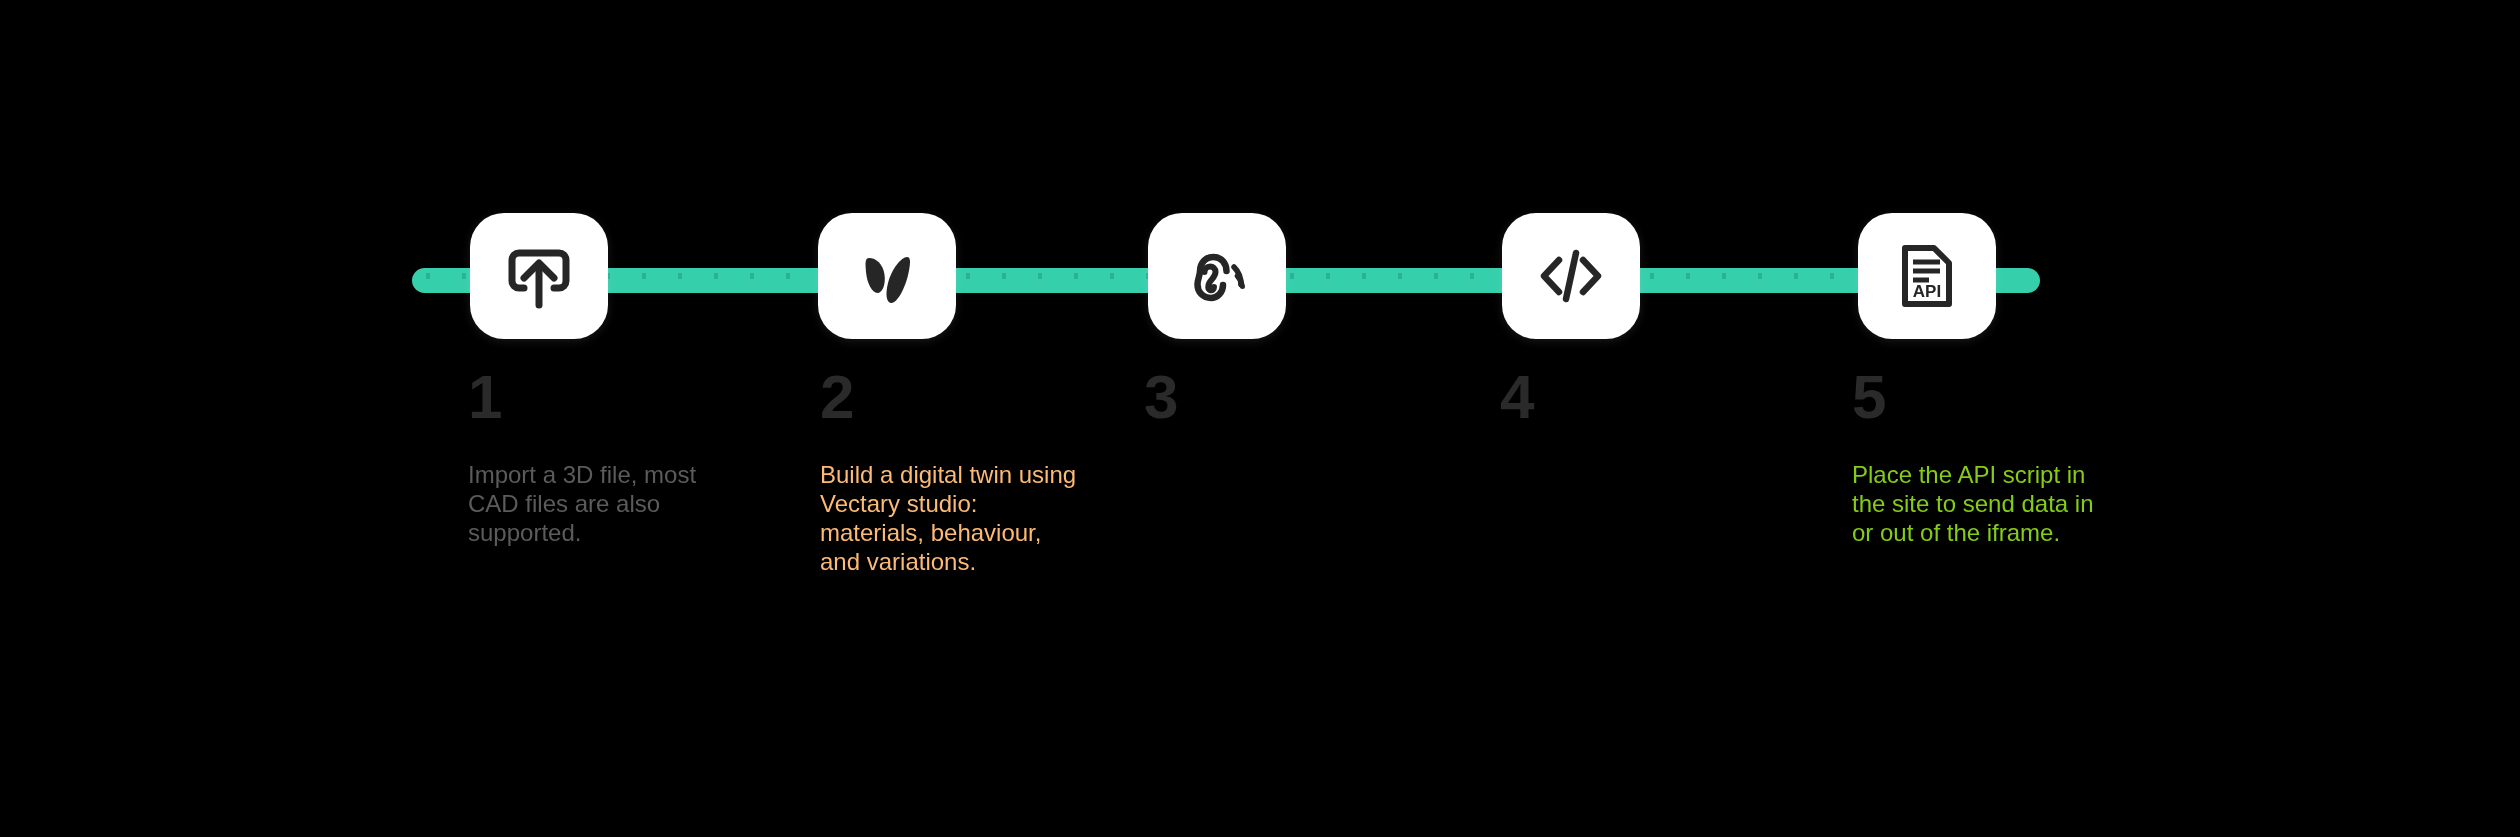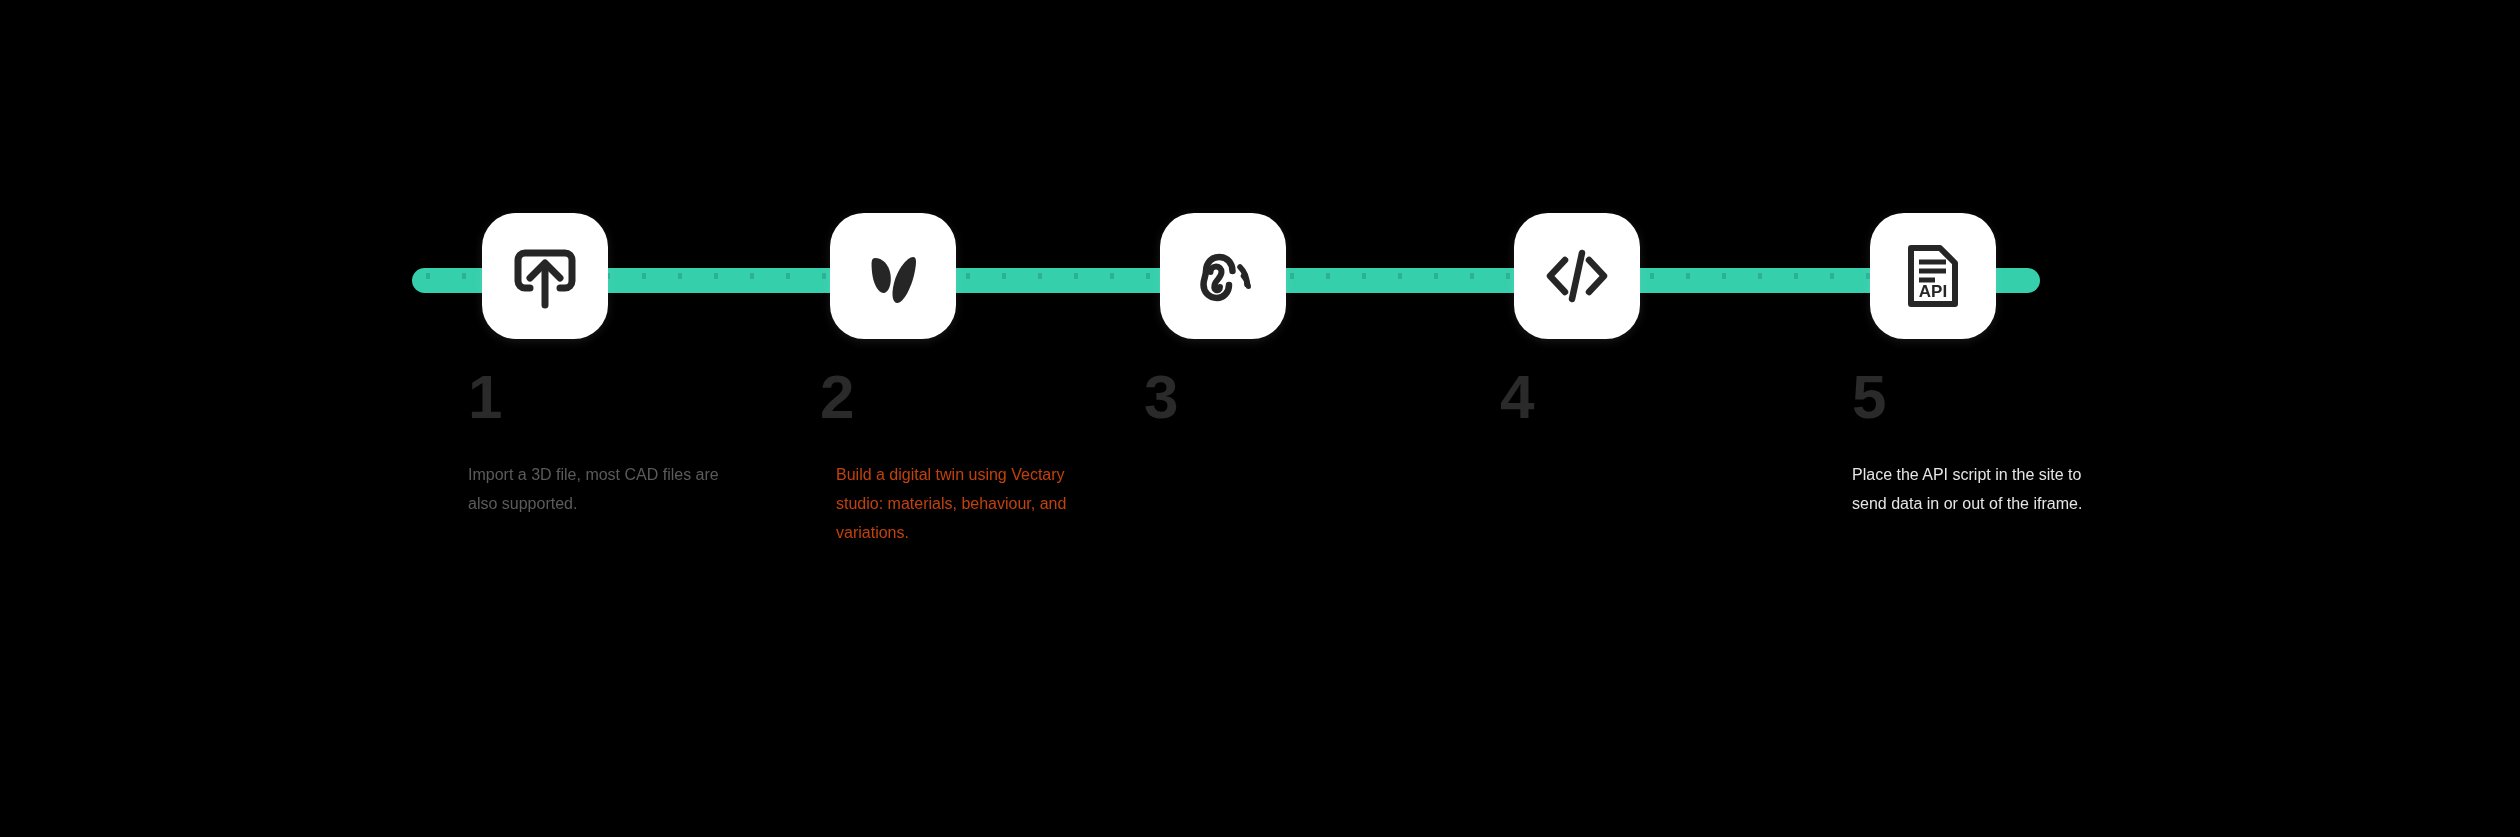--- a/index.html
+++ b/index.html
@@ -56,50 +56,49 @@
     position: absolute;
     top: 0;
     width: 330px;
     height: 837px;
   }
 
   .tile {
     position: absolute;
     top: 213px;
     left: 0;
-    width: 126px;
+    width: 138px;
     height: 126px;
     background: #ffffff;
     border-radius: 34px;
     box-shadow: 0 2px 10px rgba(255,255,255,0.10);
     z-index: 3;
     display: flex;
     align-items: center;
     justify-content: center;
-    margin-left: 12px;
   }
   .tile svg { display: block; }
 
   .num {
     position: absolute;
     top: 366px;
     left: 0;
     font-size: 62px;
     font-weight: bold;
     line-height: 1;
     color: #2a2a2a;
     letter-spacing: -1px;
   }
 
   .desc {
     position: absolute;
     top: 460px;
     left: 0;
     width: 262px;
-    font-size: 16px;
+    font-size: 24px;
     line-height: 29px;
     color: #5b5b5b;
     white-space: pre-line;
   }
 
   
   #step-1 { left: 470px; }
   #step-2 { left: 818px; }
   #step-3 { left: 1148px; }
   #step-4 { left: 1502px; }
@@ -182,21 +181,21 @@
   <div class="step" id="step-2">
     <div class="tile">
       <span>
         <svg width="70" height="70" viewBox="0 0 70 70" fill="none">
           <path d="M17 17C24 17 31 23 32.5 33.5C34 44 30 52 25.5 52C20 52 15 42 14 31C13.2 22 13 17 17 17Z" fill="#262626"></path>
           <path d="M55 16C59 16 58.5 22 56.5 32C53.5 47 45 62 39.5 62C34.5 62 33 54 36 42C39.5 28 49.5 16 55 16Z" fill="#262626"></path>
         </svg>
       </span>
     </div>
     <div class="num" style="color: rgb(42, 42, 42);">2</div>
-    <div class="desc" style="color: #c2410c; margin-left: 16px;">Build a digital twin using Vectary studio: materials, behaviour, and variations.</div>
+    <div class="desc" style="color: #fdba74;">Build a digital twin using Vectary studio: materials, behaviour, and variations.</div>
   </div>
 
   <div class="step" id="step-3">
     <div class="tile">
       <span>
         <svg width="76" height="70" viewBox="0 0 76 70" fill="none">
           <path d="M44 44C44 51.5 38.5 57 32 57C24 57 18.5 51 18.5 43.5C18.5 38 21 35 21 30C21 22 26.5 16 34.5 16C42 16 47.5 22 47.5 30" stroke="#262626" stroke-width="6.5" stroke-linecap="round"></path>
           <path d="M35 46C35 48.5 33 50 31 49C29 48 28.5 45 30.5 41.5C33 37.5 36.5 35.5 36.5 31C36.5 27.5 34 25.5 31 25.5C28 25.5 25.5 28 25.5 31" stroke="#262626" stroke-width="6" stroke-linecap="round"></path>
           <path d="M55 26C59.5 30.5 62 36.5 62 43.5" stroke="#262626" stroke-width="5.5" stroke-linecap="round"></path>
           <path d="M58.5 35C61 37.5 62.5 40.5 62.5 44" stroke="#262626" stroke-width="5.5" stroke-linecap="round"></path>
@@ -226,16 +225,16 @@
         <svg width="58" height="72" viewBox="0 0 58 72" fill="none">
           <path d="M7 8H36L51 23V64H7V8Z" stroke="#262626" stroke-width="6" stroke-linejoin="round"></path>
           <path d="M15 22H42" stroke="#262626" stroke-width="5" stroke-linecap="butt"></path>
           <path d="M15 31H42" stroke="#262626" stroke-width="5" stroke-linecap="butt"></path>
           <path d="M15 40H31" stroke="#262626" stroke-width="5" stroke-linecap="butt"></path>
           <text x="29" y="57" text-anchor="middle" fill="#262626" font-family="Liberation Sans, sans-serif" font-size="17" font-weight="bold">API</text>
         </svg>
       </span>
     </div>
     <div class="num" style="color: rgb(42, 42, 42);">5</div>
-    <div class="desc" style="color: #e5e5e5;">Place the API script in the site to send data in or out of the iframe.</div>
+    <div class="desc" style="color: #84cc16;">Place the API script in the site to send data in or out of the iframe.</div>
   </div>
 
 </div>
 
 </body></html>

